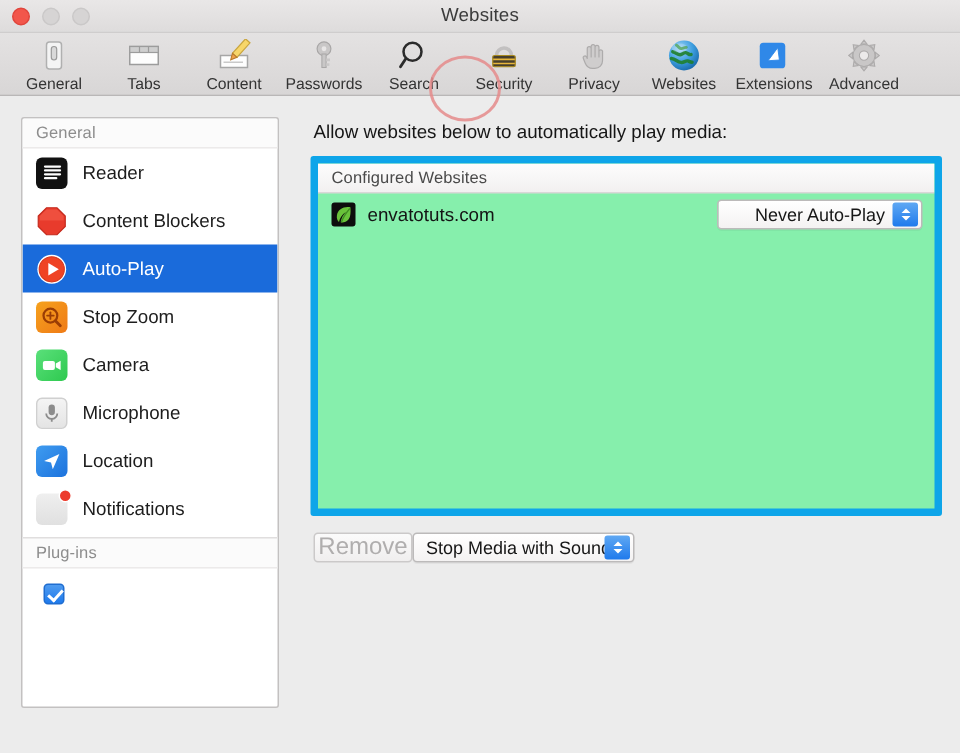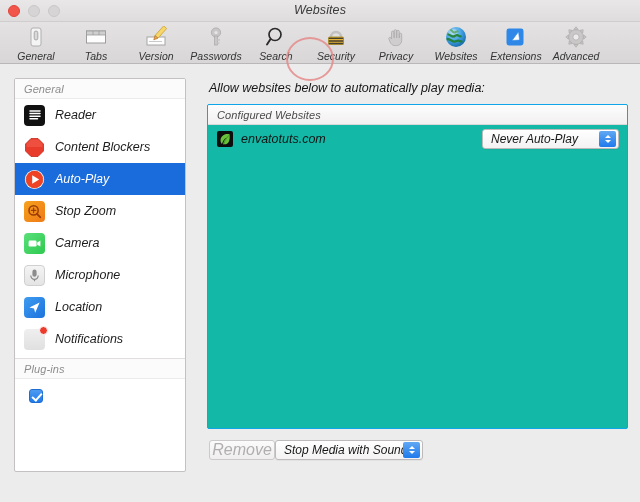--- a/index.html
+++ b/index.html
@@ -12,21 +12,20 @@
     font-family: "Liberation Sans", sans-serif;
     -webkit-font-smoothing: antialiased;
   }
 
   #window {
     position: relative;
     width: 640px;
     height: 502px;
     background: #ececec;
     overflow: hidden;
-    font-style: italic;
   }
 
   
   #titlebar {
     position: relative;
     height: 22px;
     background: linear-gradient(to bottom, #e9e7e7 0%, #dedcdc 100%);
     border-bottom: 1px solid #cfcdcd;
   }
   #traffic {
@@ -192,24 +191,24 @@
     flex: 1;
     padding-left: 21px;
     position: relative;
   }
   #main-desc {
     font-size: 12.5px;
     color: #161616;
     margin: 3px 0 9px 2px;
   }
   #table-box {
-    background: #14b8a6;
-    border: 1px solid #0ea5e9;
+    background: #86efac;
+    border: 5px solid #0ea5e9;
     border-radius: 2px;
-    height: 325px;
+    height: 240px;
     overflow: hidden;
   }
   #table-head {
     height: 20px;
     background: linear-gradient(to bottom, #fdfdfd 0%, #f2f0f0 100%);
     border-bottom: 1px solid #d9d7d7;
     display: flex;
     align-items: center;
     padding-left: 9px;
   }
@@ -272,21 +271,21 @@
     gap: 2px;
   }
   .parrows .ar {
     width: 0; height: 0;
     border-left: 3px solid transparent;
     border-right: 3px solid transparent;
   }
   .parrows .up   { border-bottom: 3.5px solid #fff; }
   .parrows .down { border-top: 3.5px solid #fff; }
 
-  #row-popup { width: 137px; }
+  #row-popup { width: 137px; justify-content: flex-end; }
 
   
   #bottom-bar {
     display: flex;
     align-items: center;
     margin-top: 11px;
     padding-left: 2px;
   }
   #remove-btn {
     width: 66px;
@@ -358,21 +357,21 @@
       <span class="tb-icon">
         <svg width="24" height="22" viewBox="0 0 24 22">
           <rect x="3" y="11" width="18" height="8" fill="#fdfdfd" stroke="#a6a6a6" stroke-width="1"></rect>
           <line x1="5" y1="15.5" x2="18" y2="15.5" stroke="#c9c9c9" stroke-width="1"></line>
           <g transform="rotate(42 13 10)">
             <rect x="11.2" y="-2" width="4" height="13" fill="#f7d66a" stroke="#c9a53f" stroke-width=".8"></rect>
             <polygon points="11.2,11 15.2,11 13.2,15" fill="#f0a24a" stroke="#b87a2c" stroke-width=".7"></polygon>
           </g>
         </svg>
       </span>
-      <span class="tb-label">Version</span>
+      <span class="tb-label">Content</span>
     </div>
 
     <div class="tb-item">
       <span class="tb-icon">
         <svg width="22" height="22" viewBox="0 0 22 22">
           <circle cx="11" cy="6.5" r="4.6" fill="#c9c7c7" stroke="#a9a7a7" stroke-width=".8"></circle>
           <circle cx="11" cy="6.5" r="1.6" fill="#e8e6e6"></circle>
           <rect x="9.6" y="10" width="2.8" height="9" fill="#c9c7c7" stroke="#a9a7a7" stroke-width=".7"></rect>
           <rect x="12.4" y="13" width="2.6" height="1.8" fill="#c9c7c7"></rect>
           <rect x="12.4" y="16.2" width="2.2" height="1.7" fill="#c9c7c7"></rect>

